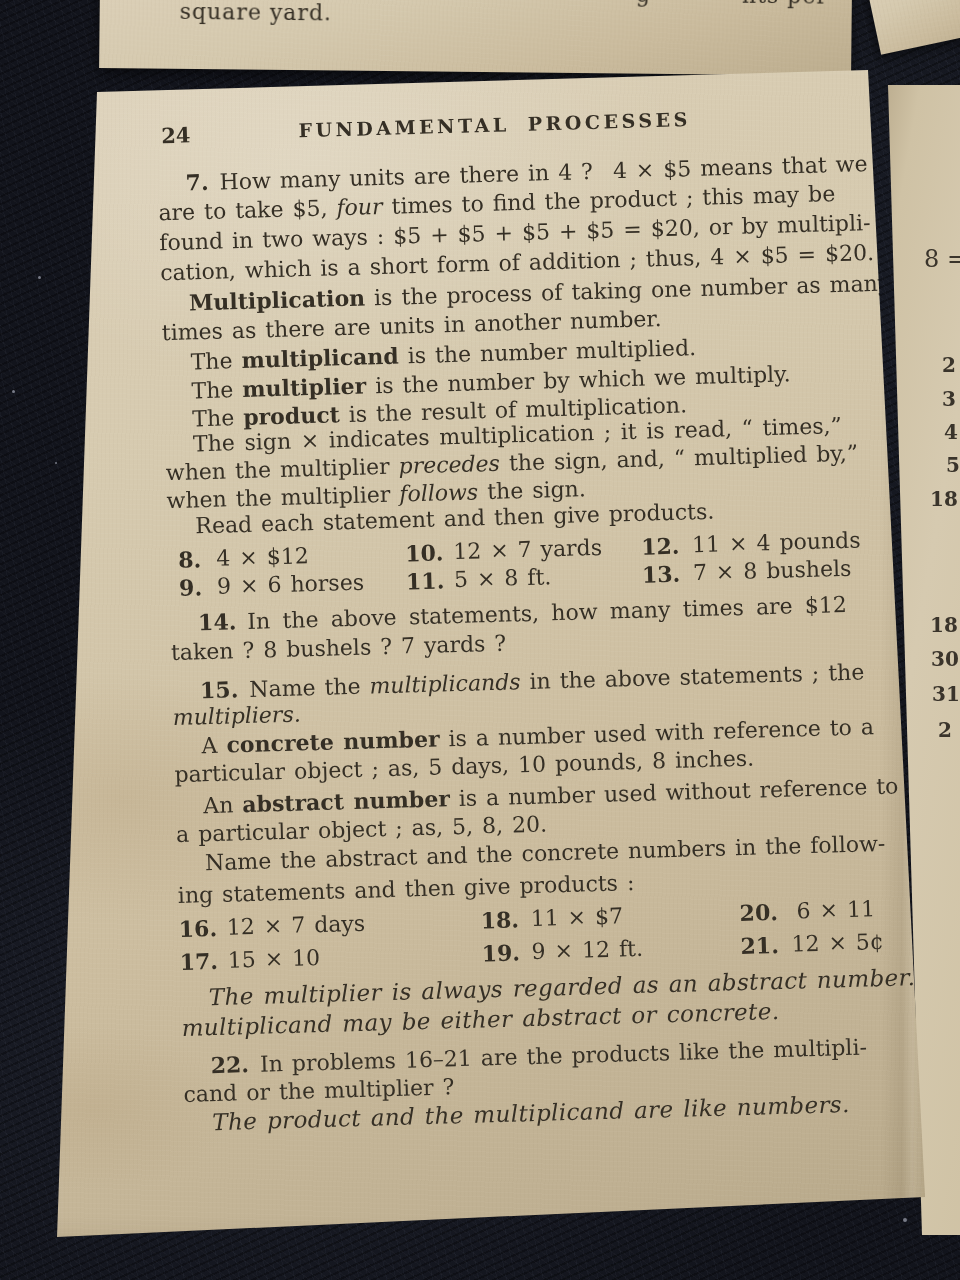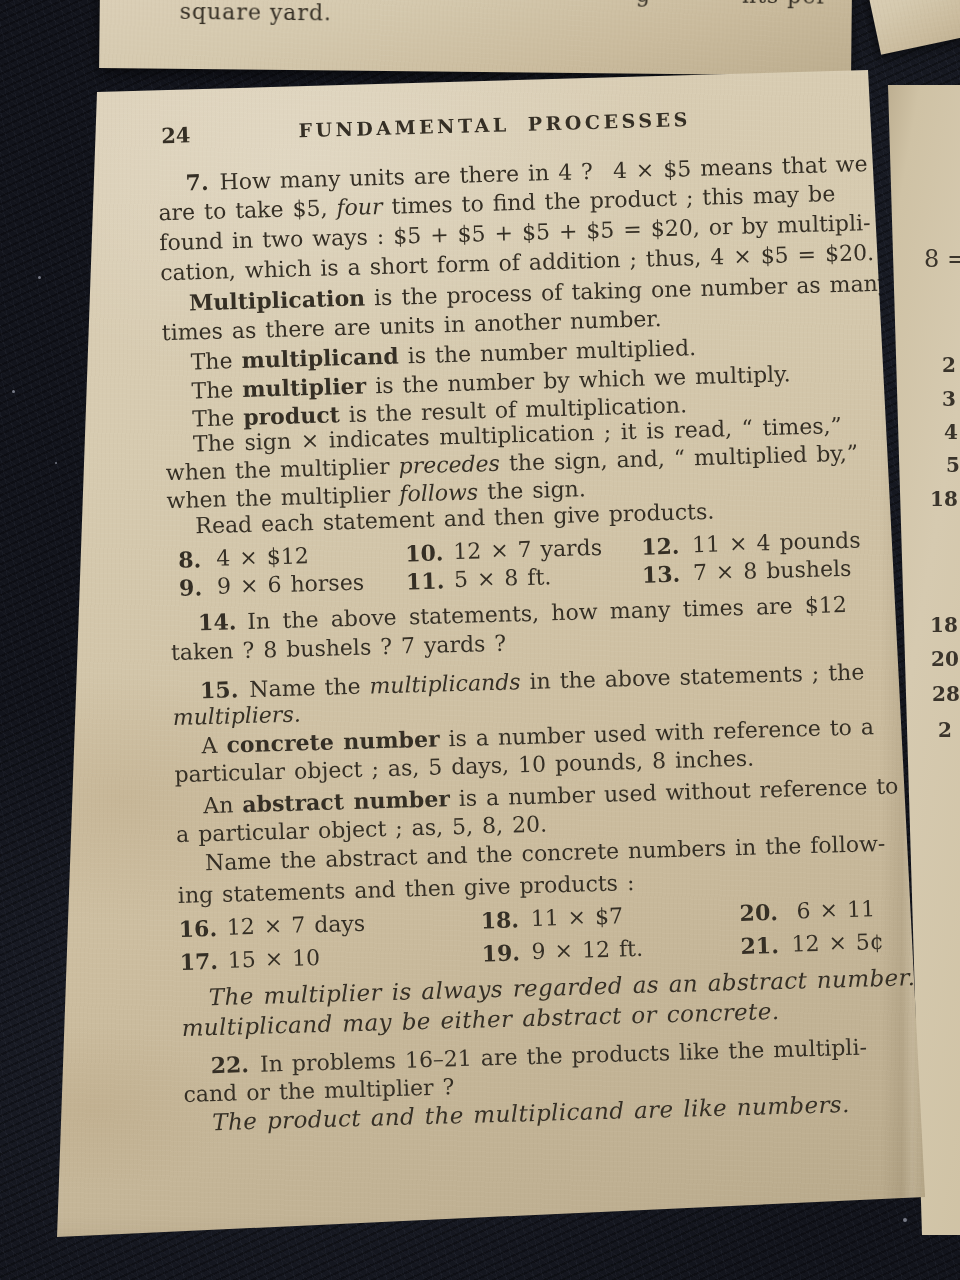--- a/index.html
+++ b/index.html
@@ -104,22 +104,22 @@
 <div class="tr-corner paper"></div>
 
 <div class="right-page" id="right-page">
     <span class="sideitem eq" style="left: 46px; top: 160px;">8 =</span>
     <span class="sideitem" style="left: 64px; top: 268px;">2</span>
     <span class="sideitem" style="left: 64px; top: 302px;">3</span>
     <span class="sideitem" style="left: 66px; top: 335px;">4</span>
     <span class="sideitem" style="left: 68px; top: 368px;">5</span>
     <span class="sideitem" style="left: 52px; top: 402px;">18</span>
     <span class="sideitem" style="left: 52px; top: 528px;">18</span>
-    <span class="sideitem" style="left: 53px; top: 562px;">20</span>
-    <span class="sideitem" style="left: 54px; top: 597px;">28</span>
+    <span class="sideitem" style="left: 53px; top: 562px;">30</span>
+    <span class="sideitem" style="left: 54px; top: 597px;">31</span>
     <span class="sideitem" style="left: 60px; top: 633px;">2</span>
   </div>
 
 <div class="main-page">
   <div class="sheet"></div>
   <div class="content" id="content">
       <div class="blk hdr" style="top: 33px;">
         <span class="pgnum">24</span>
         <span class="rhead">FUNDAMENTAL PROCESSES</span>
       </div>

